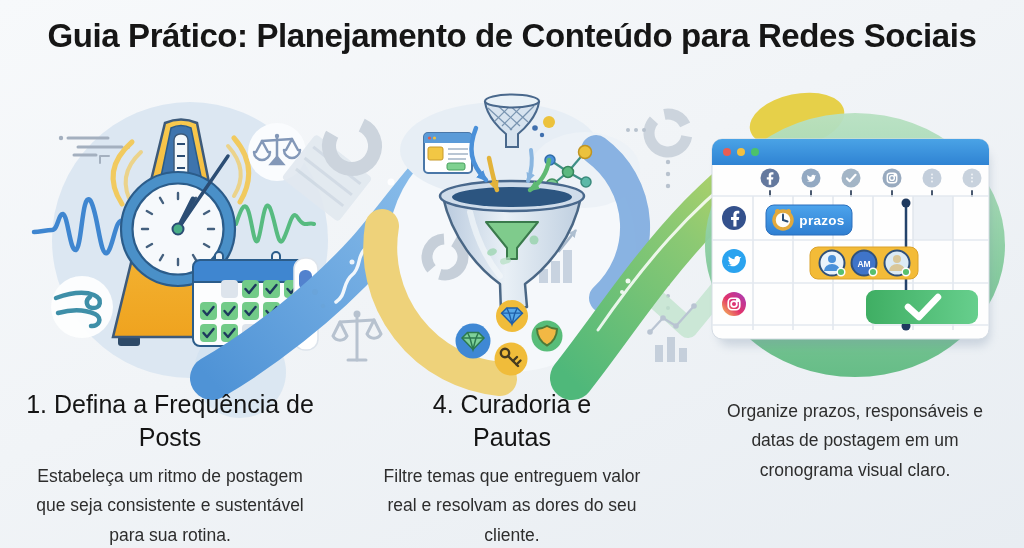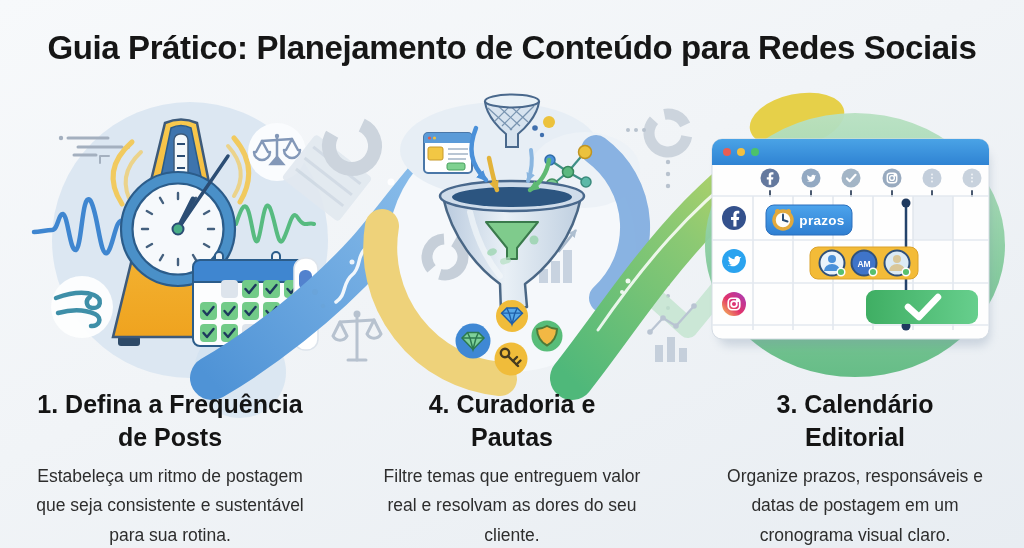--- a/index.html
+++ b/index.html
@@ -2,30 +2,30 @@
 <html><head>
 <meta charset="utf-8">
 <style>
   html,body{margin:0;padding:0;}
   .canvas{
     position:relative;width:1024px;height:548px;overflow:hidden;
     font-family:"Liberation Sans","DejaVu Sans",sans-serif;
     background:linear-gradient(155deg,#f7f9fb 0%,#f1f4f7 45%,#e8edf2 100%);
   }
   .title{
-    position:absolute;top:13px;left:0;right:0;margin:16px;
+    position:absolute;top:13px;left:0;right:0;margin:4px;
     text-align:center;font-size:33px;font-weight:700;letter-spacing:-0.4px;
     color:#161616;
   }
   .art{position:absolute;left:0;top:0;width:1024px;height:548px;}
   .steps .step{position:absolute;top:388px;text-align:center;}
   .steps .c1{left:12px;width:316px;}
   .steps .c2{left:354px;width:316px;}
   .steps .c3{left:697px;width:316px;}
-  .step h2{margin:0 auto;font-size:25px;line-height:1.3;font-weight:700;color:#141414;}
+  .step h2{margin:0 auto;font-size:25px;line-height:1.3;font-weight:400;color:#141414;}
   .c1 h2{max-width:300px;}
   .c2 h2{max-width:215px;}
   .c3 h2{max-width:215px;}
   .step p{margin:9px auto 0;font-size:17.5px;line-height:1.68;color:#2d2d2d;}
   .c1 p{max-width:288px;}
   .c2 p{max-width:268px;}
   .c3 p{max-width:262px;}
 </style>
 </head>
 <body>
@@ -506,18 +506,17 @@
   <div class="steps">
     <div class="step c1">
       <h2>1. Defina a Frequência de Posts</h2>
       <p>Estabeleça um ritmo de postagem que seja consistente e sustentável para sua rotina.</p>
     </div>
     <div class="step c2">
       <h2>4. Curadoria e Pautas</h2>
       <p>Filtre temas que entreguem valor real e resolvam as dores do seu cliente.</p>
     </div>
     <div class="step c3">
-      <h2>3. Calendário Editorial</h2>
       <p>Organize prazos, responsáveis e datas de postagem em um cronograma visual claro.</p>
     </div>
   </div>
 
 </div>
 
 </body></html>

